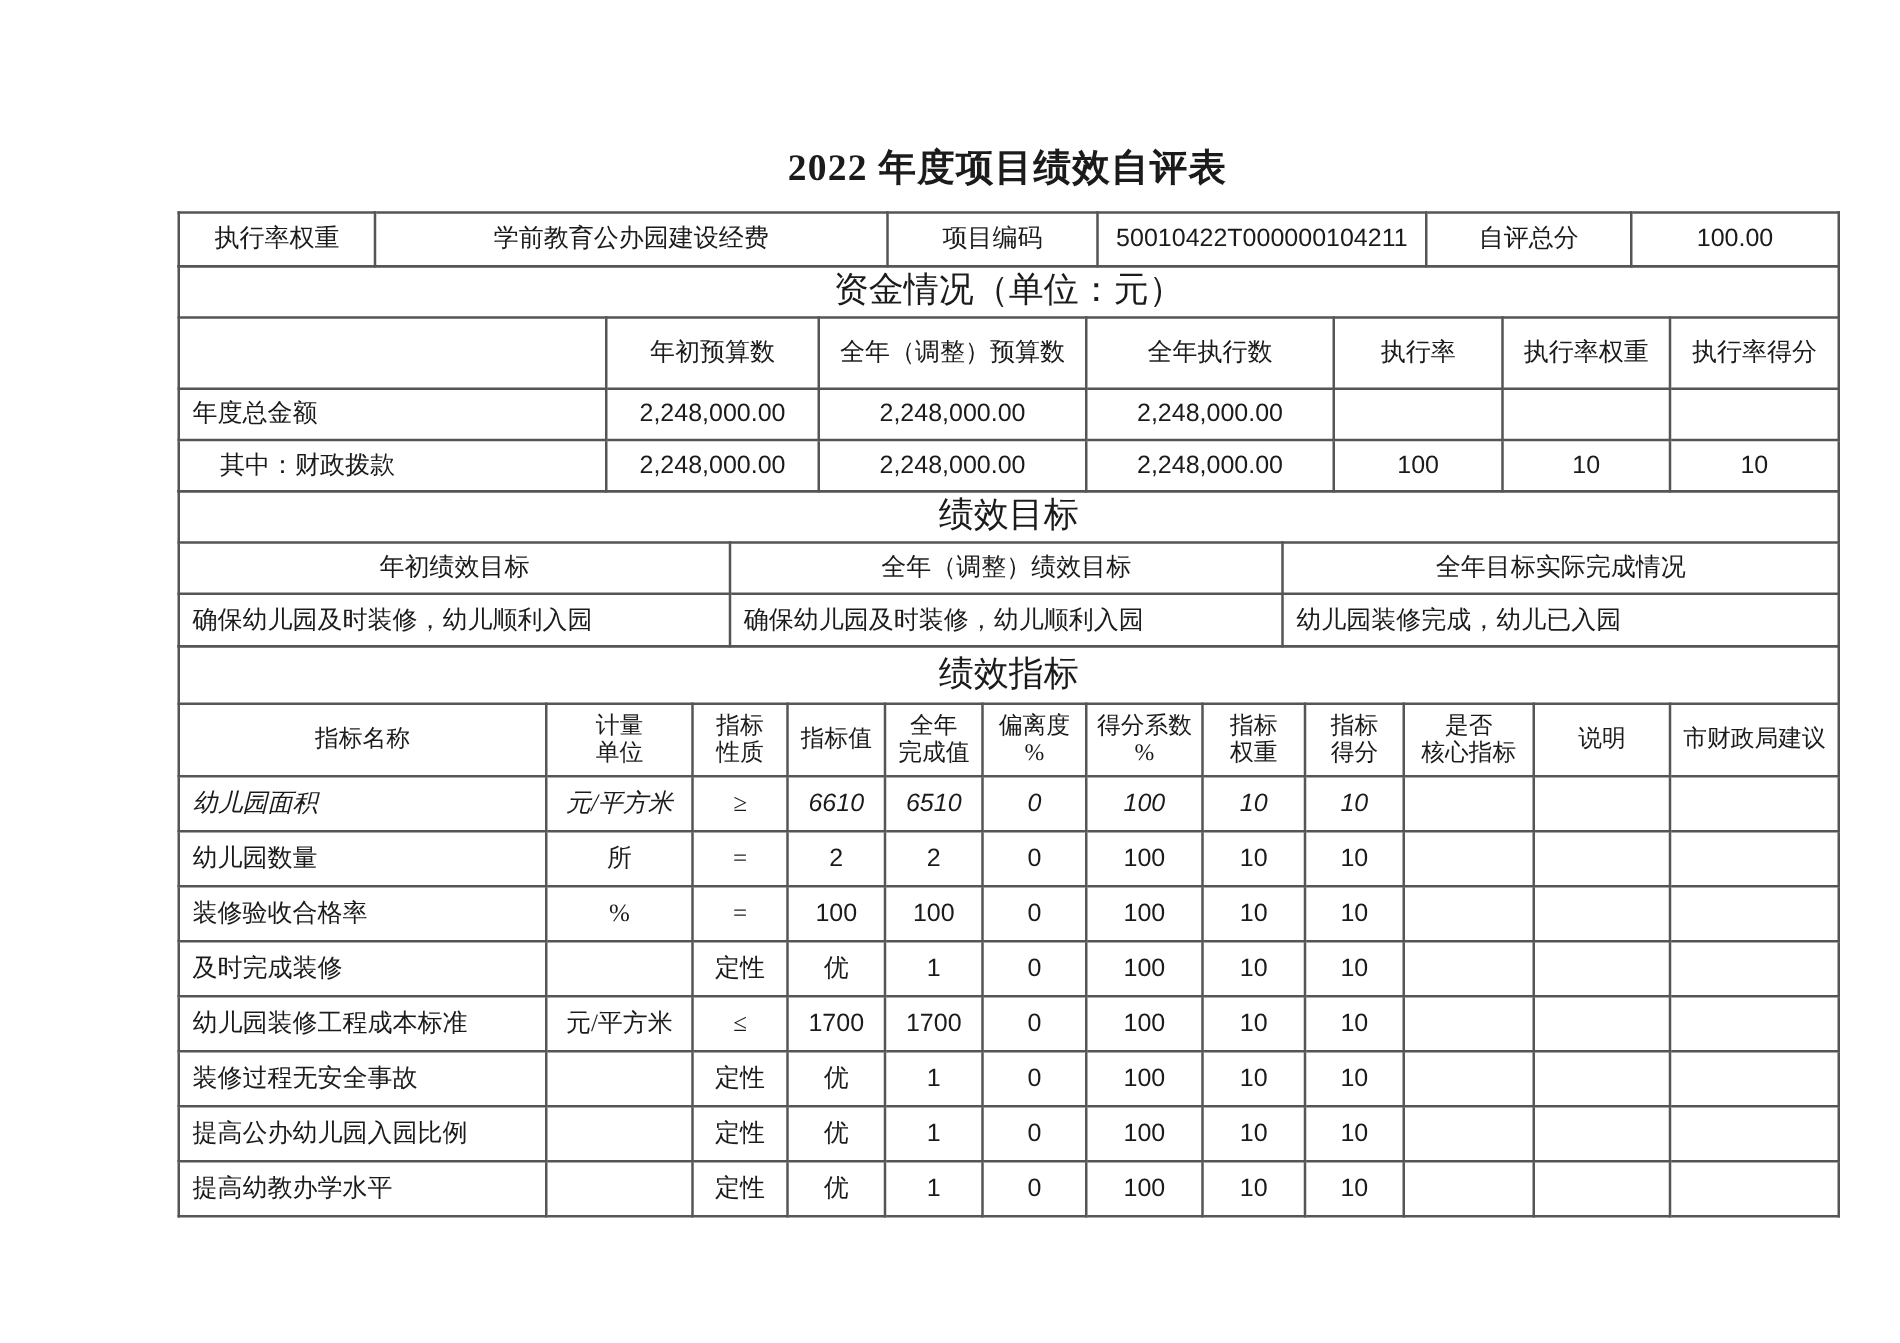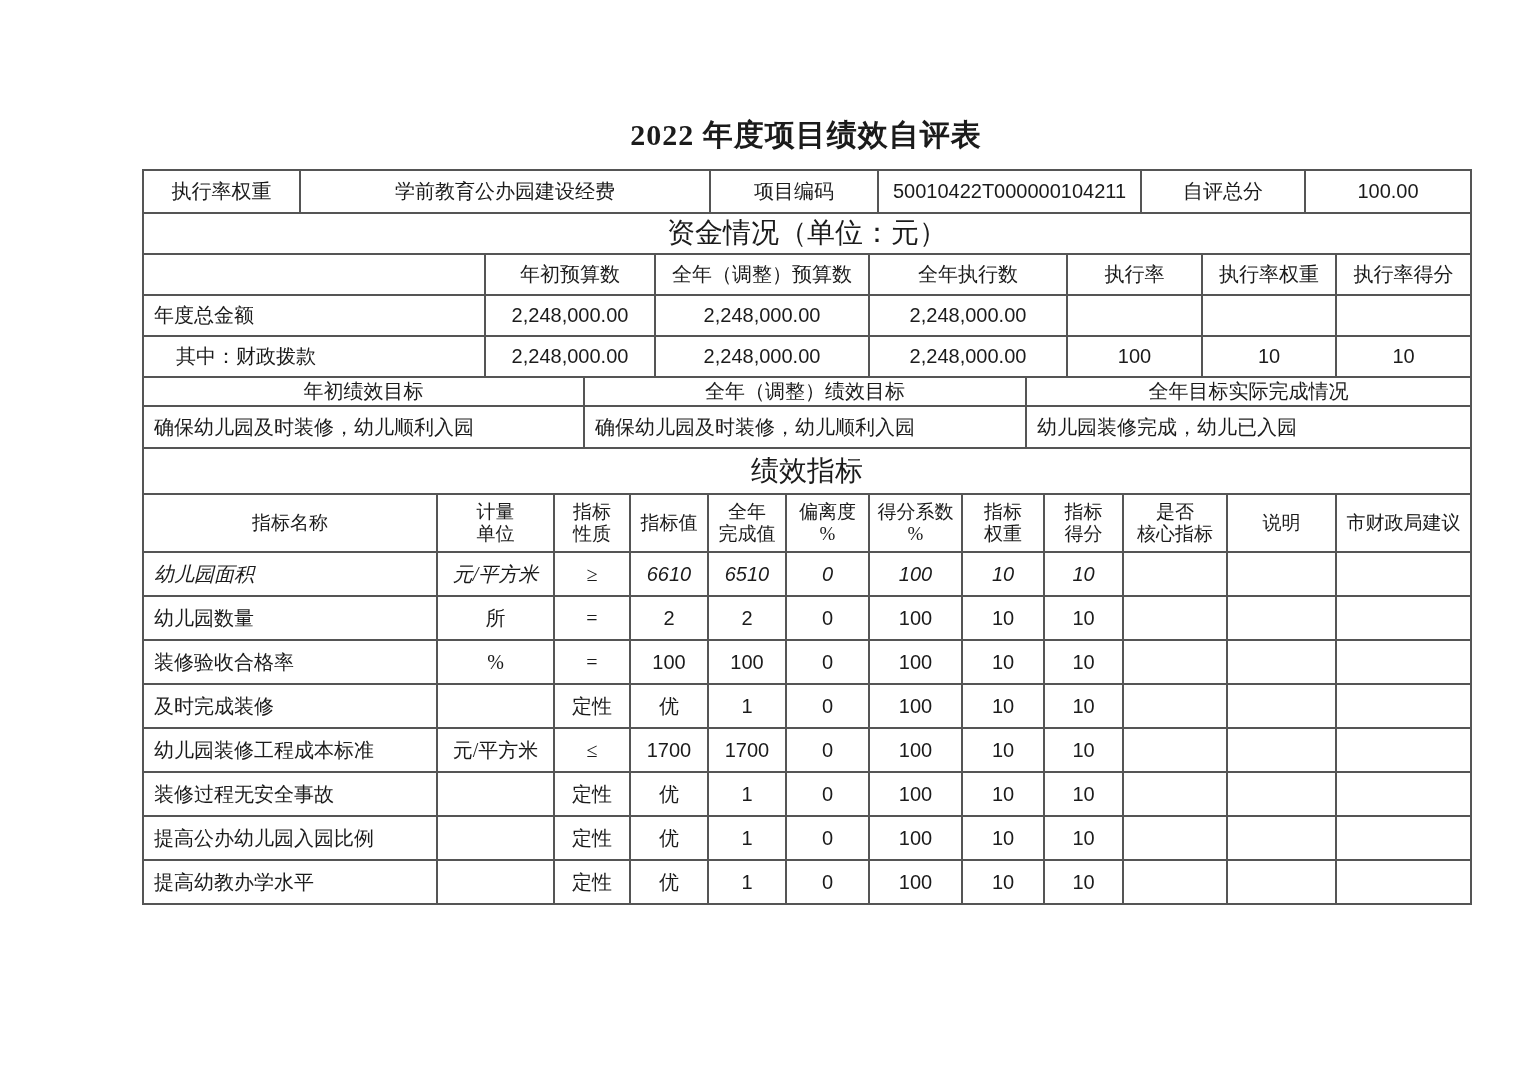--- a/index.html
+++ b/index.html
@@ -84,21 +84,21 @@
         <col style="width:214px">
       <col style="width:198px">
         <col style="width:135px">
         <col style="width:134px">
         <col style="width:135px">
     </colgroup>
     <tbody>
         <tr class="section-row" style="height:41px">
       <td colspan="7">资金情况（单位：元）</td>
     </tr>
-    <tr style="height:41px">
+    <tr style="height:57px">
       <th></th>
       <th>年初预算数</th>
       <th>全年（调整）预算数</th>
       <th>全年执行数</th>
       <th>执行率</th>
       <th>执行率权重</th>
       <th>执行率得分</th>
     </tr>
     </tbody>
       <tbody>
@@ -123,21 +123,24 @@
       </tbody>
   </table>
 
   <table>
     <colgroup>
       <col style="width:441px">
         <col style="width:442px">
         <col style="width:445px">
     </colgroup>
     <tbody>
-    <tr style="height:29px">
+        <tr class="section-row" style="height:41px">
+      <td colspan="3">绩效目标</td>
+    </tr>
+    <tr style="height:41px">
       <th>年初绩效目标</th>
       <th>全年（调整）绩效目标</th>
       <th>全年目标实际完成情况</th>
     </tr>
     <tr style="height:42px">
       <td class="left">确保幼儿园及时装修，幼儿顺利入园</td>
       <td class="left">确保幼儿园及时装修，幼儿顺利入园</td>
       <td class="left">幼儿园装修完成，幼儿已入园</td>
     </tr>
   </tbody>

